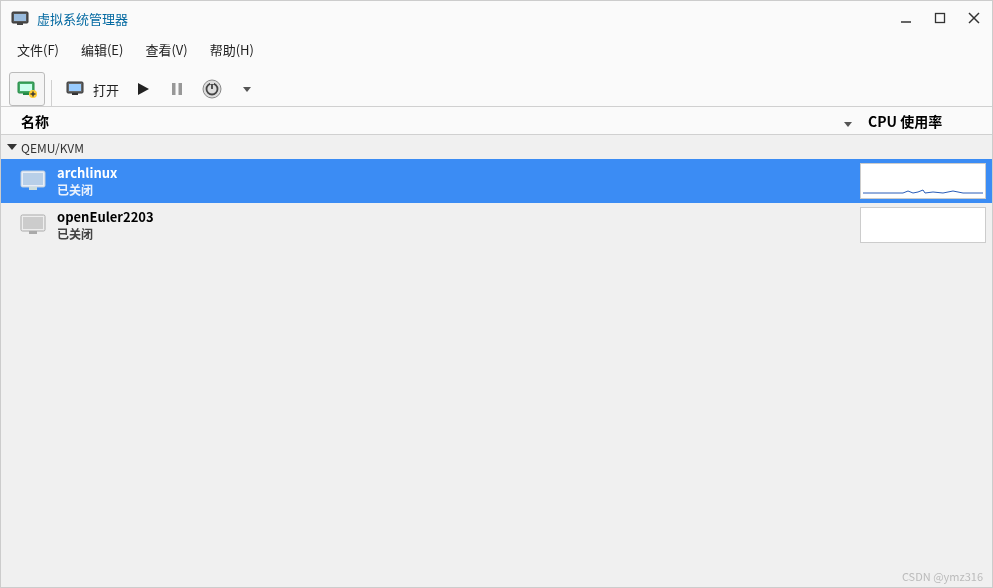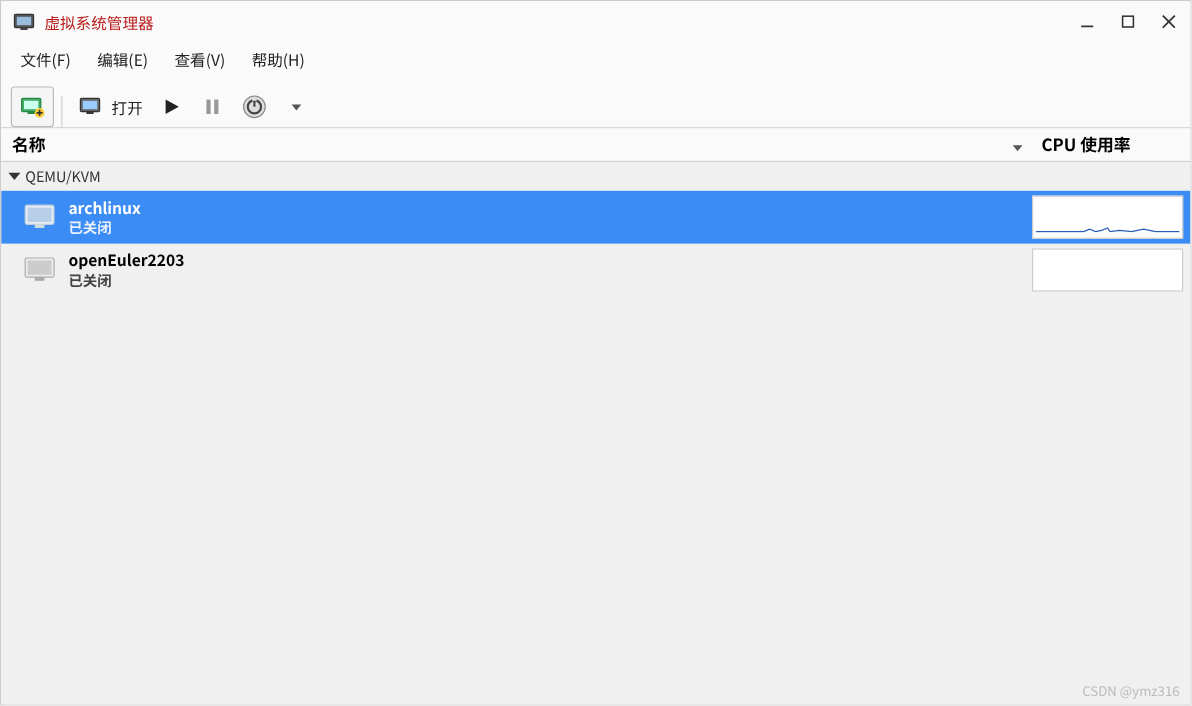--- a/index.html
+++ b/index.html
@@ -27,21 +27,21 @@
       background: #fafafa;
     }
     .titlebar-icon {
       width: 18px;
       height: 16px;
       margin-right: 8px;
     }
     .titlebar-text {
       flex: 1;
       font-size: 13px;
-      color: #b91c1c;
+      color: #0369a1;
     }
     .window-controls {
       display: flex;
       gap: 18px;
       align-items: center;
     }
     .window-control {
       width: 16px;
       height: 16px;
       display: flex;
@@ -106,21 +106,21 @@
       height: 28px;
       display: flex;
       align-items: center;
       background: #fafafa;
       border-bottom: 1px solid #d0d0d0;
       font-weight: bold;
       font-size: 14px;
     }
     .header-name {
       flex: 1;
-      padding-left: 9px;
+      padding-left: 20px;
       display: flex;
       align-items: center;
     }
     .header-sort {
       margin-right: 10px;
       color: #555;
     }
     .header-cpu {
       width: 130px;
       padding-left: 6px;

